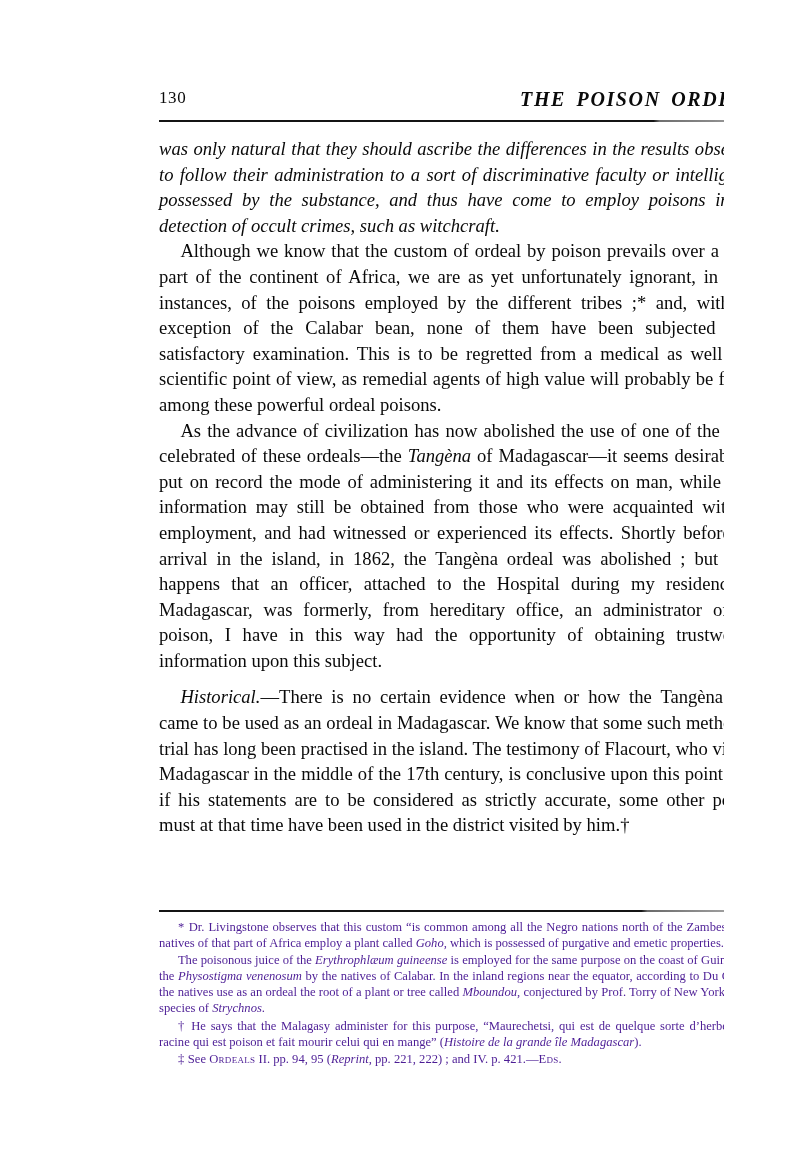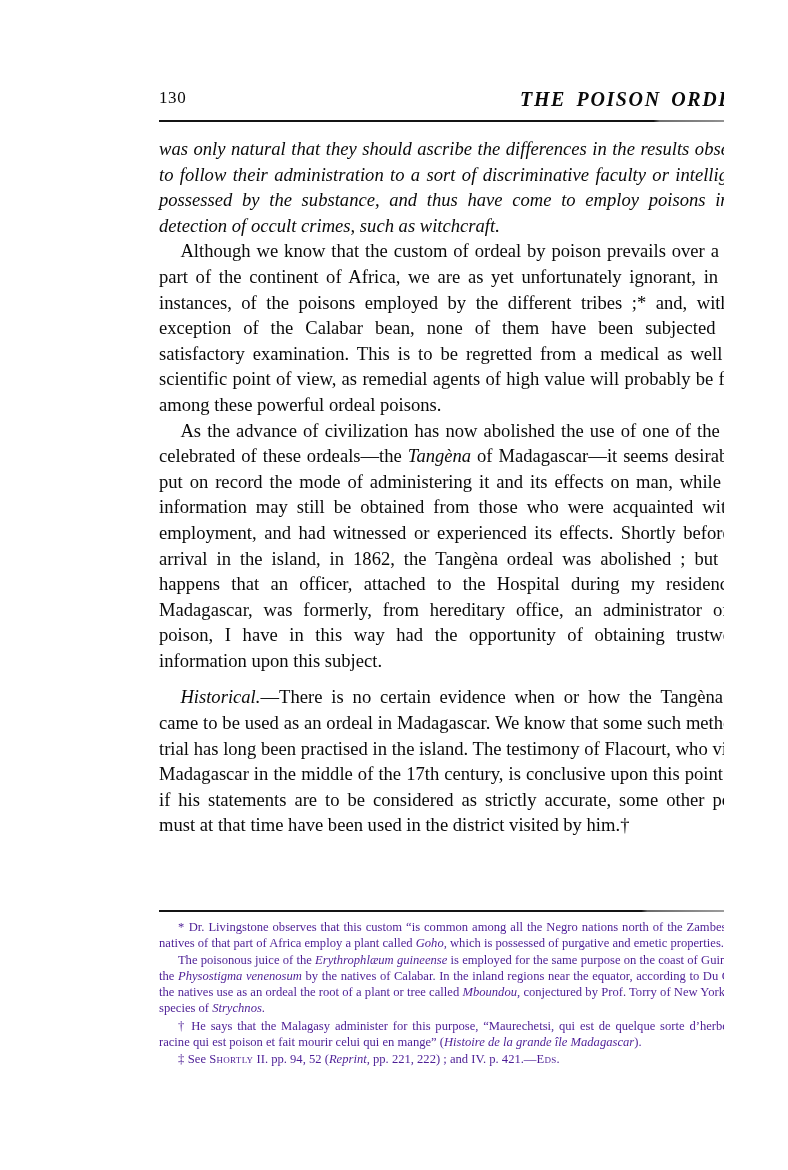--- a/index.html
+++ b/index.html
@@ -155,18 +155,18 @@
     <div class="rule footnote-rule"></div>
 
     <div class="fn-body">
 
       <p><span class="marker">*</span><span> Dr. Livingstone observes that this custom “is common among all the Negro nations north of the Zambesi.”   The natives of that part of Africa employ a plant called </span><i>Goho</i><span>, which is possessed of purgative and emetic properties.</span></p>
 
       <p><span>The poisonous juice of the </span><i>Erythrophlæum guineense</i><span> is employed for the same purpose on the coast of Guinea, and the </span><i>Physostigma venenosum</i><span> by the natives of Calabar.  In the inland regions near the equator, according to Du Chaillu, the natives use as an ordeal the root of a plant or tree called </span><i>Mboundou</i><span>, conjectured by Prof. Torry of New York to be a species of </span><i>Strychnos</i><span>.</span></p>
 
       <p><span class="marker">†</span><span> He says that the Malagasy administer for this purpose, “Maurechetsi, qui est de quelque sorte d’herbe ou de racine qui est poison et fait mourir celui qui en mange” (</span><i>Histoire de la grande île Madagascar</i><span>).</span></p>
 
-      <p><span class="marker">‡</span><span> See </span><span class="sc">Shortly</span><span> II. pp. 94, 52 (</span><i>Reprint</i><span>, pp. 221, 222) ; and IV. p. 421.—</span><span class="sc">Eds</span><span>.</span></p>
+      <p><span class="marker">‡</span><span> See </span><span class="sc">Ordeals</span><span> II. pp. 94, 95 (</span><i>Reprint</i><span>, pp. 221, 222) ; and IV. p. 421.—</span><span class="sc">Eds</span><span>.</span></p>
 
     </div>
   </div>
 
 </div>
 
 </body></html>

